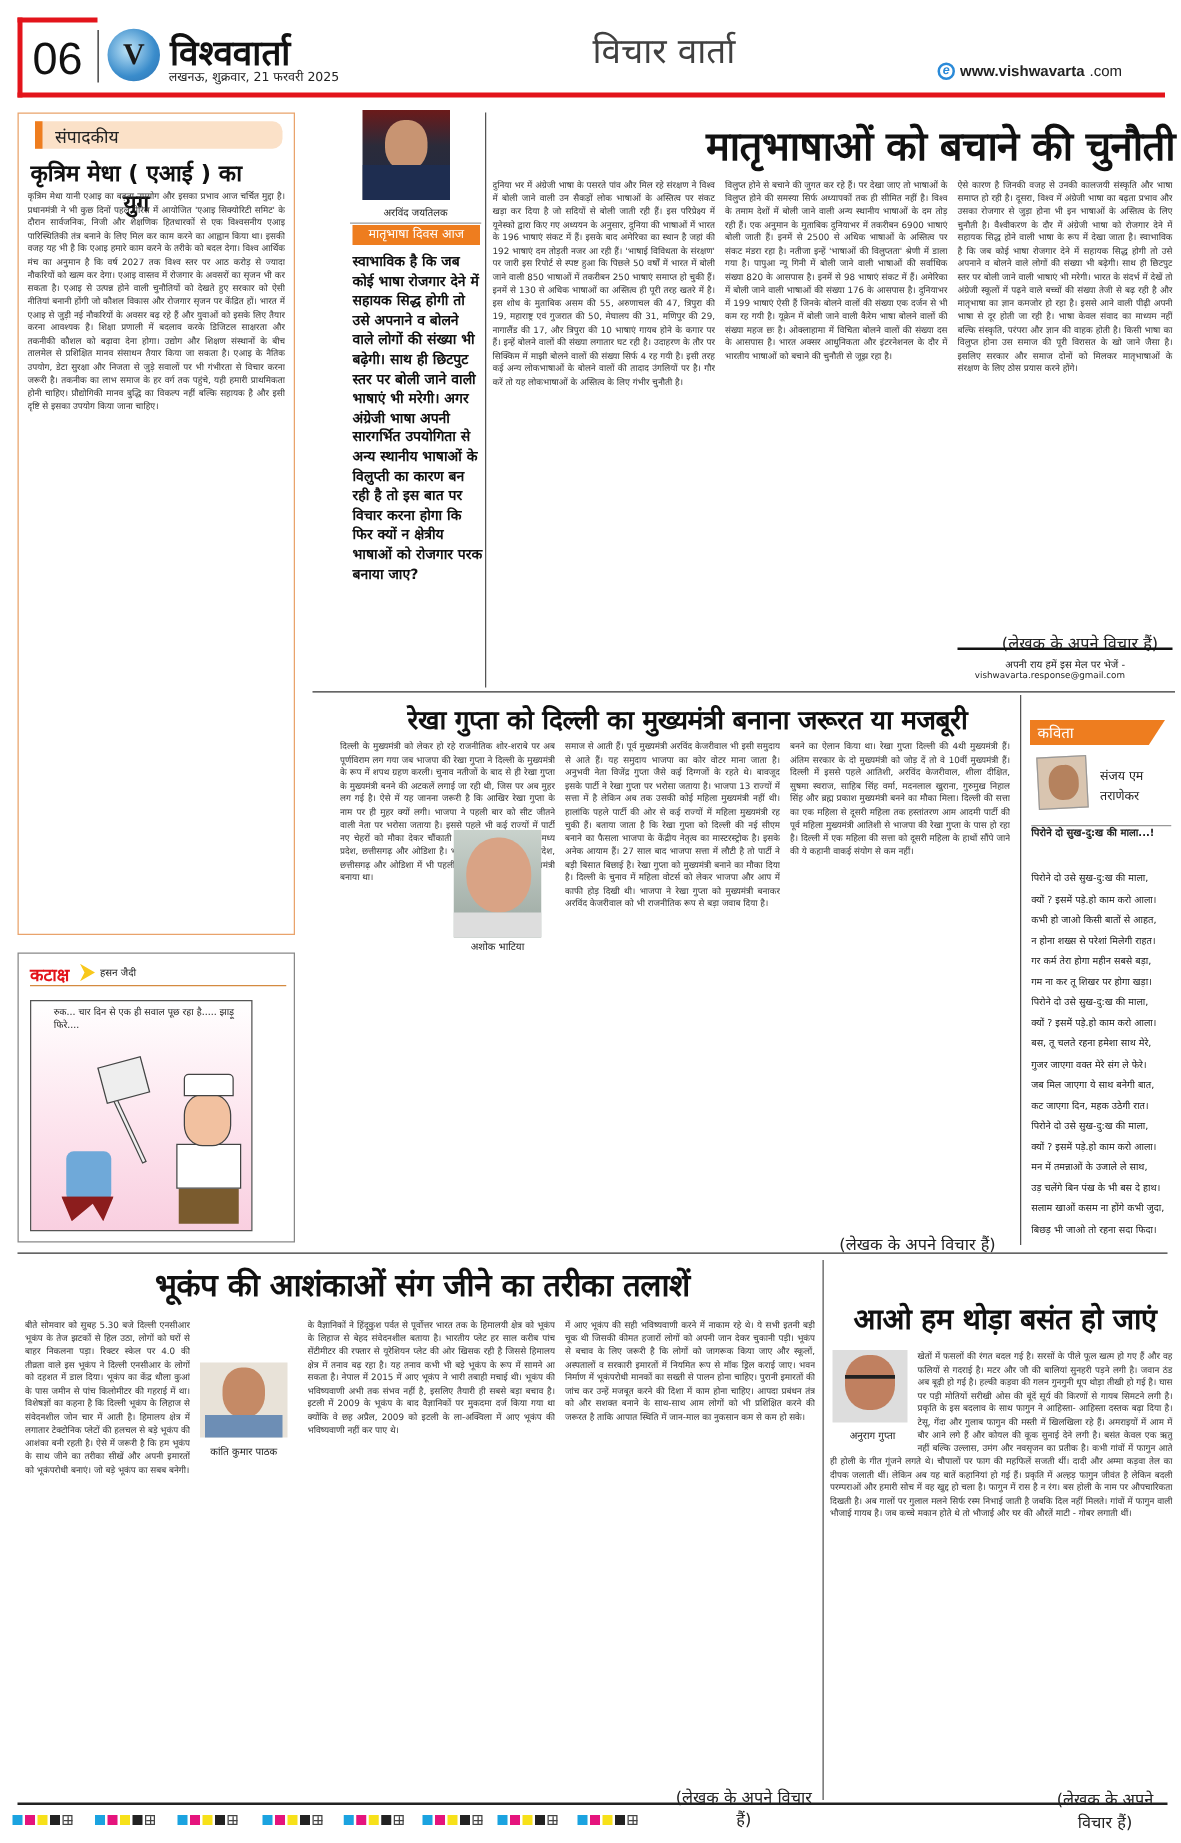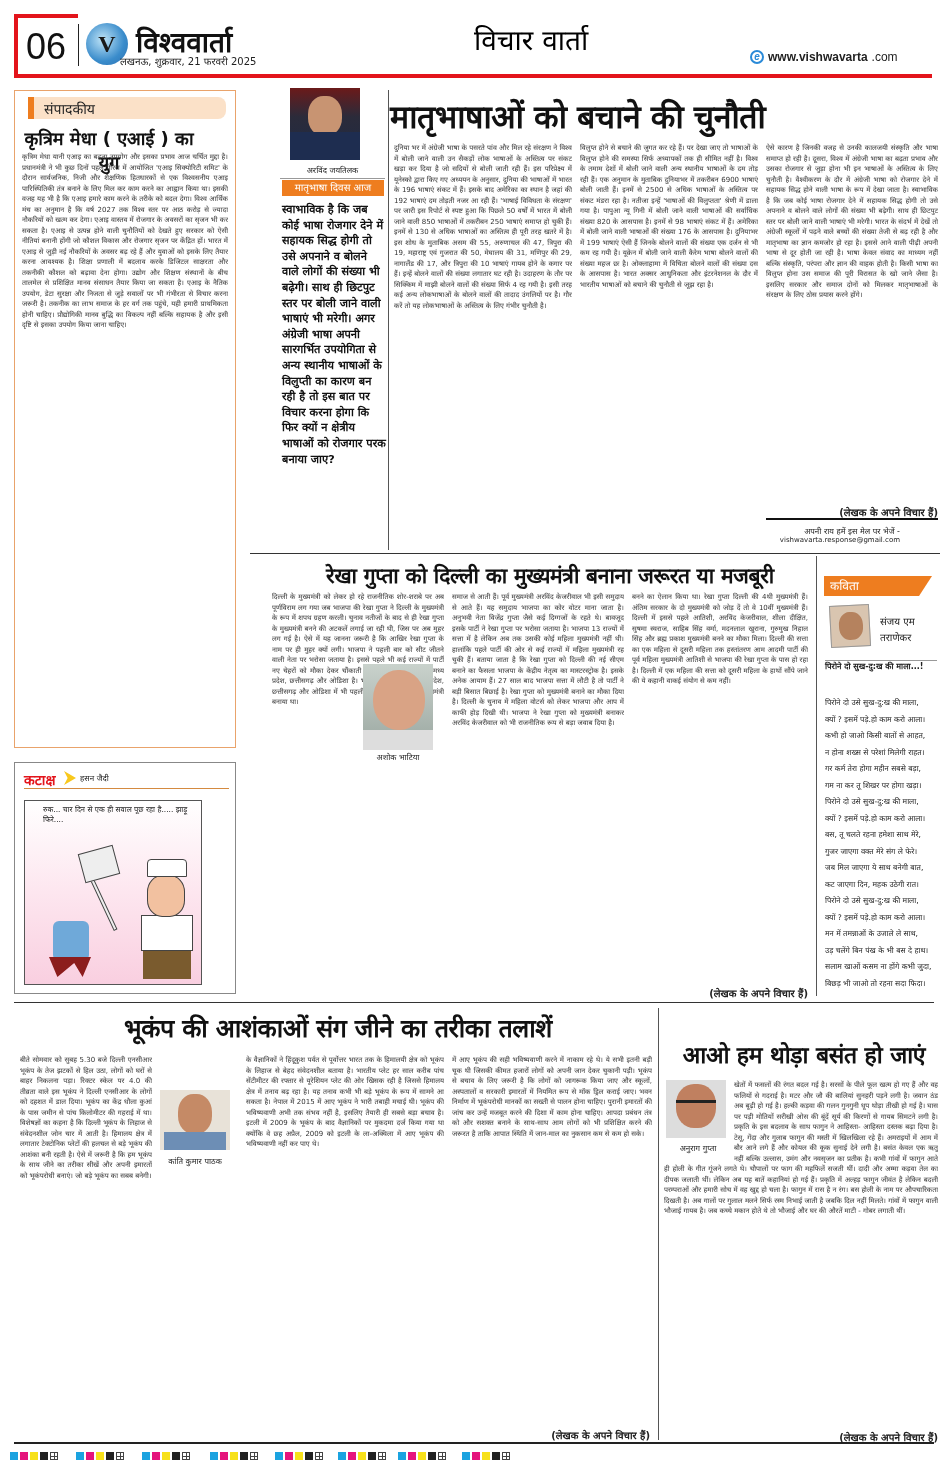--- a/index.html
+++ b/index.html
@@ -5,39 +5,39 @@
 *{box-sizing:border-box;margin:0;padding:0}
 body{width:945px;height:1474px;background:#fff;position:relative;overflow:hidden;font-family:"DejaVu Sans",sans-serif;color:#111}
 .abs{position:absolute}
 .red-top{left:14px;top:14px;width:64px;height:4px;background:#e3141b}
 .red-bottom{left:14px;top:74px;width:918px;height:4px;background:#e3141b}
 .red-left{left:14px;top:14px;width:4px;height:64px;background:#e3141b}
 .pgno{left:26px;top:26px;font-size:36px;font-family:"Liberation Sans",sans-serif;color:#111}
 .vsep{left:78px;top:24px;width:1px;height:42px;background:#222}
 .logo{left:86px;top:23px;width:42px;height:42px;border-radius:50%;background:radial-gradient(circle at 40% 40%,#bfe4f7,#3a8ccb 60%,#2a6fb0);display:flex;align-items:center;justify-content:center;color:#1a1a1a;font-weight:bold;font-size:24px;font-family:"Liberation Serif",serif}
 .brand{left:136px;top:22px;font-size:28px;font-weight:bold;color:#111}
-.dateline{left:120px;top:54px;font-size:10px;color:#222}
-.section-title{left:474px;top:20px;font-size:28px;color:#000000}
+.dateline{left:135px;top:54px;font-size:10px;color:#222}
+.section-title{left:474px;top:20px;font-size:28px;color:#404040}
 .web{left:750px;top:50px;font-size:12px;font-weight:bold;font-family:"Liberation Sans",sans-serif;color:#222;display:flex;align-items:center;gap:4px}
 .web .ie{width:14px;height:14px;border-radius:50%;border:2px solid #2a8ad8;color:#2a8ad8;font-size:10px;line-height:10px;text-align:center;font-style:italic}
 .web .com{font-weight:normal}
 .txt{font-size:7px;line-height:10.5px;color:#333;text-align:justify;overflow:hidden}
 .edit-box{left:14px;top:90px;width:222px;height:658px;border:1px solid #e9a36b}
 .edit-tag{left:28px;top:97px;width:198px;height:22px;background:#fbe1c8;border-radius:0 8px 8px 0}
 .edit-tag .bar{position:absolute;left:0;top:0;width:6px;height:22px;background:#ee7d1f}
 .edit-tag span{position:absolute;left:16px;top:2px;font-size:14px;color:#222}
 .edit-head{left:14px;top:126px;width:190px;text-align:center;font-size:18px;font-weight:bold}
 .author-photo{left:290px;top:88px;width:70px;height:72px;background:linear-gradient(#6b1a1a,#2b2b3a 40%,#1e2a44);overflow:hidden}
 .author-photo .face{position:absolute;left:18px;top:8px;width:34px;height:40px;border-radius:45%;background:#c89472}
 .author-photo .suit{position:absolute;left:0;top:44px;width:70px;height:30px;background:#1e2d50}
 .author-cap{left:280px;top:164px;width:105px;text-align:center;font-size:8px;color:#222;border-bottom:1px solid #999;padding-bottom:3px}
 .orange-tag{left:282px;top:180px;width:102px;height:16px;background:#ee7d1f;color:#fff;font-size:10px;text-align:center;line-height:16px}
 .pull-quote{left:282px;top:202px;width:104px;font-size:11.2px;line-height:15.6px;font-weight:bold;color:#111}
-.main-head{left:390px;top:94px;width:550px;text-align:left;font-size:32px;font-weight:bold;letter-spacing:-0.5px}
-.sig{font-size:10px;text-align:right;font-weight:bold;color:#222}
+.main-head{left:390px;top:94px;width:550px;text-align:right;font-size:32px;font-weight:bold;letter-spacing:-0.5px}
+.sig{font-size:13px;text-align:center;font-weight:normal;color:#222}
 .email-box{left:700px;top:525px;width:200px;text-align:right;font-size:8px;color:#222}
 .hr{height:1px;background:#333}
 .rekha-head{left:270px;top:561px;width:560px;text-align:center;font-size:21px;font-weight:bold;letter-spacing:-0.3px}
 .ashok-photo{left:363px;top:664px;width:70px;height:86px;background:linear-gradient(#c9d2cc,#9aa7a0);overflow:hidden}
 .ashok-photo .face{position:absolute;left:10px;top:6px;width:52px;height:60px;border-radius:48%;background:#d9a385}
 .ashok-photo .shirt{position:absolute;left:0;top:66px;width:70px;height:20px;background:#ddd}
 .ashok-cap{left:363px;top:751px;width:70px;text-align:center;font-size:8px;color:#222;background:#fff}
 .kavita-tag{left:824px;top:576px;width:108px;height:20px;background:#ee7d1f;clip-path:polygon(0 0,100% 0,88% 100%,0 100%);color:#fff;font-size:12px;line-height:20px;padding-left:6px}
 .poet-photo{left:830px;top:605px;width:40px;height:42px;background:#d9c5b0;border:1px solid #999;transform:rotate(-3deg);overflow:hidden}
 .poet-photo .face{position:absolute;left:8px;top:6px;width:24px;height:28px;border-radius:45%;background:#b5825e}

